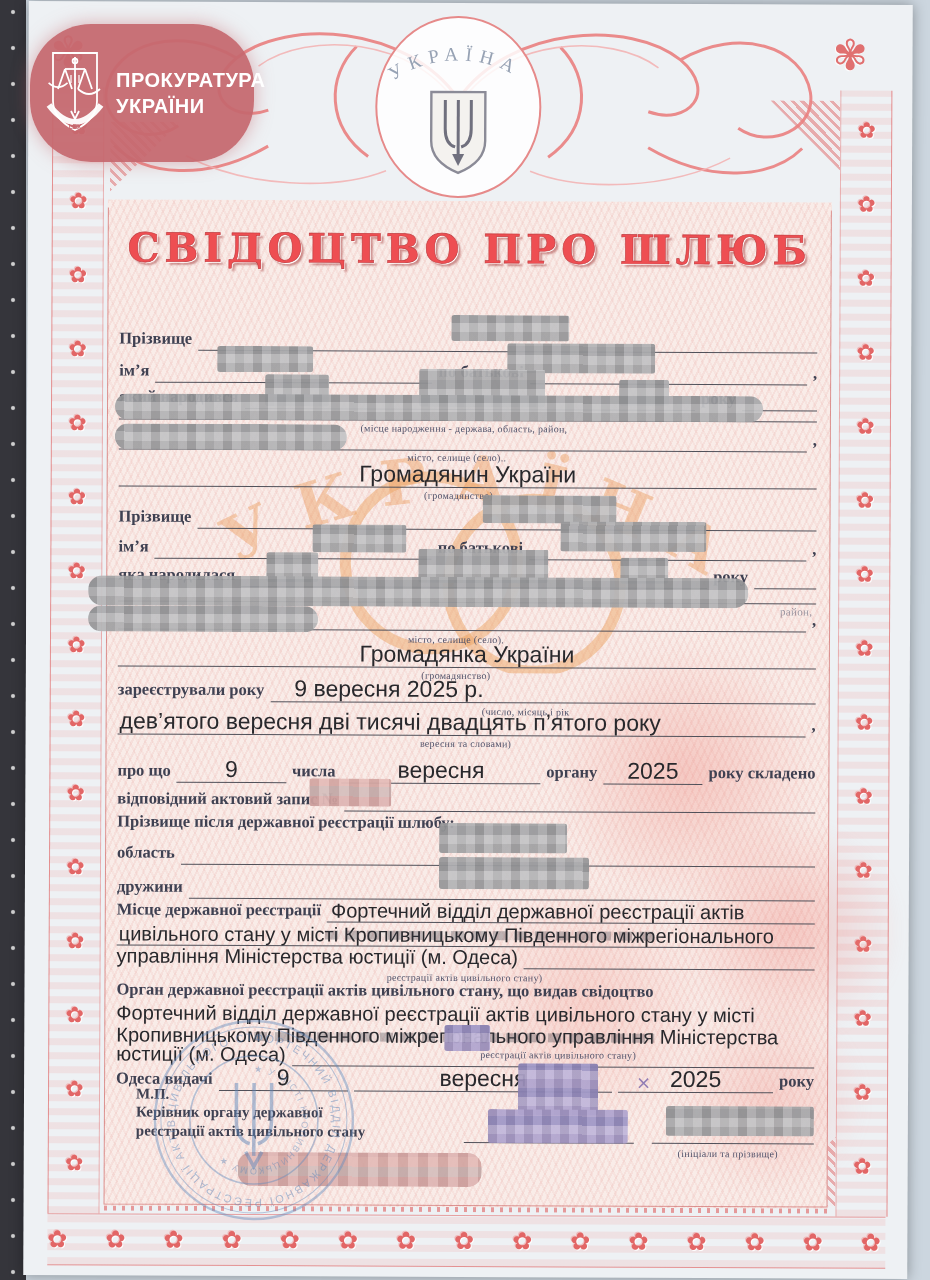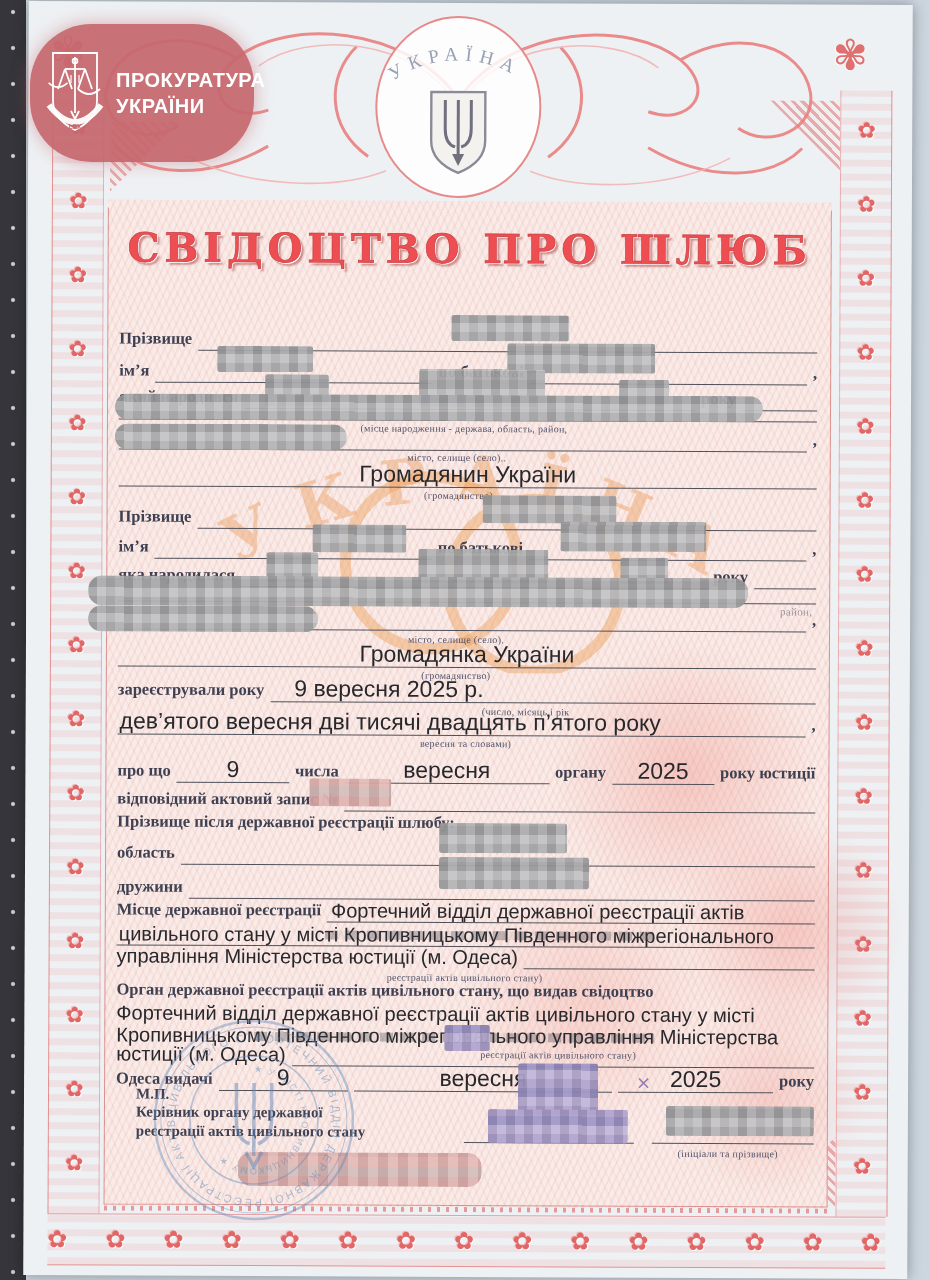--- a/index.html
+++ b/index.html
@@ -254,21 +254,21 @@
         <span class="fill big">9</span>
       </span>
       <span class="lbl">числа</span>
       <span class="rule" style="flex:2;">
         <span class="fill big">вересня</span>
       </span>
       <span class="lbl">органу</span>
       <span class="rule" style="flex:1;">
         <span class="fill big">2025</span>
       </span>
-      <span class="lbl">року  юстиції</span>
+      <span class="lbl">року  складено</span>
     </div>
     <div class="row" style="top:782px;">
       <span class="lbl">відповідний актовий запис №</span>
       <span class="rule"></span>
     </div>
 
     <div class="row" style="top:810px;">
       <span class="lbl">Прізвище після державної реєстрації шлюбу:</span>
     </div>
     <div class="row" style="top:836px;">

